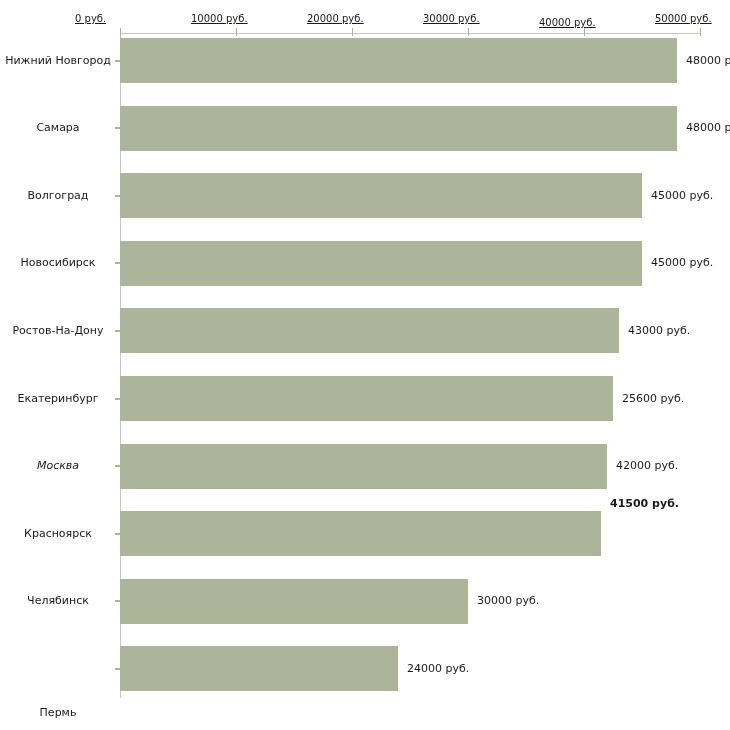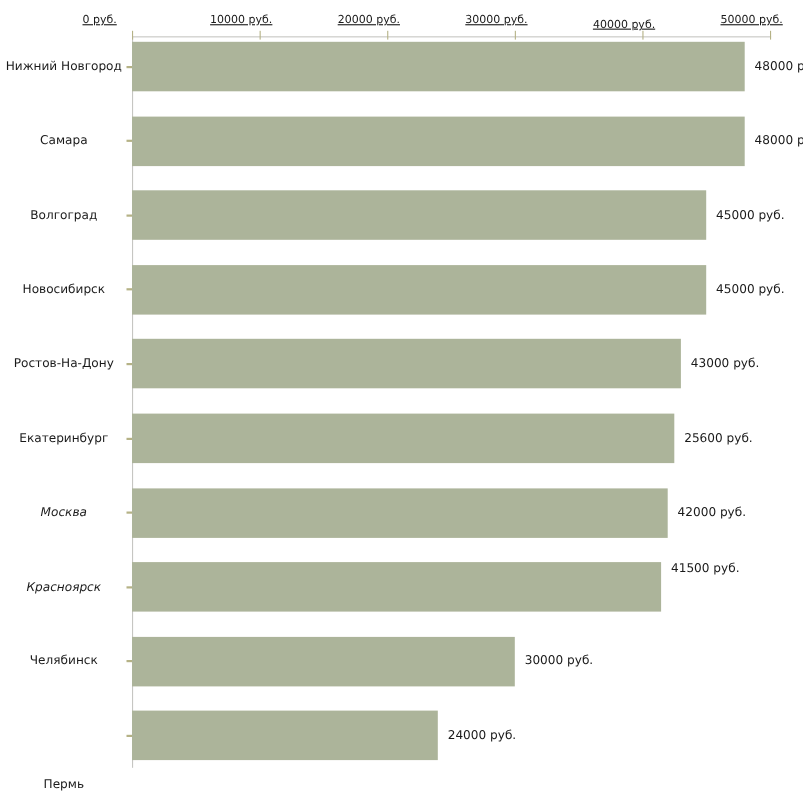--- a/index.html
+++ b/index.html
@@ -101,24 +101,24 @@
         <div class="bar" style="left: 120px; top: 376px; width: 493px; height: 45px; background: rgb(172, 180, 154);"></div>
         <div class="val-label" style="left: 622px; top: 392px; color: rgb(26, 26, 26);">25600 руб.</div>
       </div>
       <div>
         <div class="cat-label" style="left: 3px; top: 459px; color: rgb(26, 26, 26); font-style: italic;">Москва</div>
         <div class="y-tick-mark" style="left: 115px; top: 465px; background: rgb(181, 178, 134);"></div>
         <div class="bar" style="left: 120px; top: 444px; width: 487px; height: 45px; background: rgb(172, 180, 154);"></div>
         <div class="val-label" style="left: 616px; top: 459px; color: rgb(26, 26, 26);">42000 руб.</div>
       </div>
       <div>
-        <div class="cat-label" style="left: 3px; top: 527px; color: rgb(26, 26, 26); font-style: italic;">Красноярск</div>
+        <div class="cat-label" style="left: 3px; top: 527px; color: rgb(26, 26, 26);">Красноярск</div>
         <div class="y-tick-mark" style="left: 115px; top: 533px; background: rgb(181, 178, 134);"></div>
         <div class="bar" style="left: 120px; top: 511px; width: 481px; height: 45px; background: rgb(172, 180, 154);"></div>
-        <div class="val-label" style="left: 610px; top: 510px; color: rgb(26, 26, 26);">41500 руб.</div>
+        <div class="val-label" style="left: 610px; top: 497px; color: rgb(26, 26, 26); font-weight: bold;">41500 руб.</div>
       </div>
       <div>
         <div class="cat-label" style="left: 3px; top: 594px; color: rgb(26, 26, 26);">Челябинск</div>
         <div class="y-tick-mark" style="left: 115px; top: 600px; background: rgb(181, 178, 134);"></div>
         <div class="bar" style="left: 120px; top: 579px; width: 348px; height: 45px; background: rgb(172, 180, 154);"></div>
         <div class="val-label" style="left: 477px; top: 594px; color: rgb(26, 26, 26);">30000 руб.</div>
       </div>
       <div>
         <div class="cat-label" style="left: 3px; top: 662px; color: rgb(26, 26, 26); margin-top: 44px;">Пермь</div>
         <div class="y-tick-mark" style="left: 115px; top: 668px; background: rgb(181, 178, 134);"></div>

